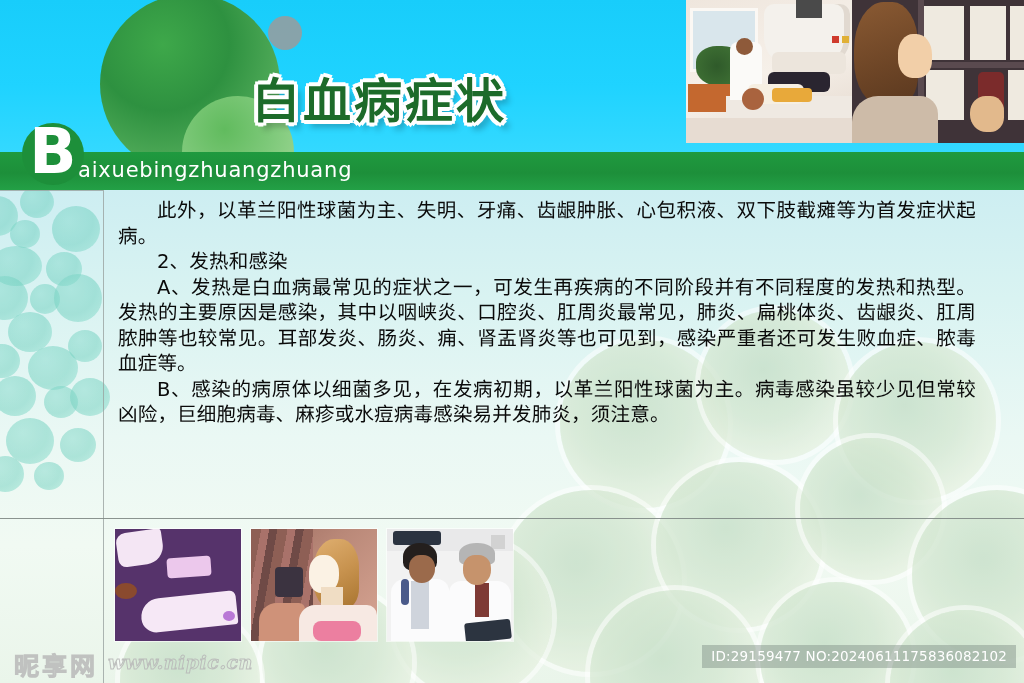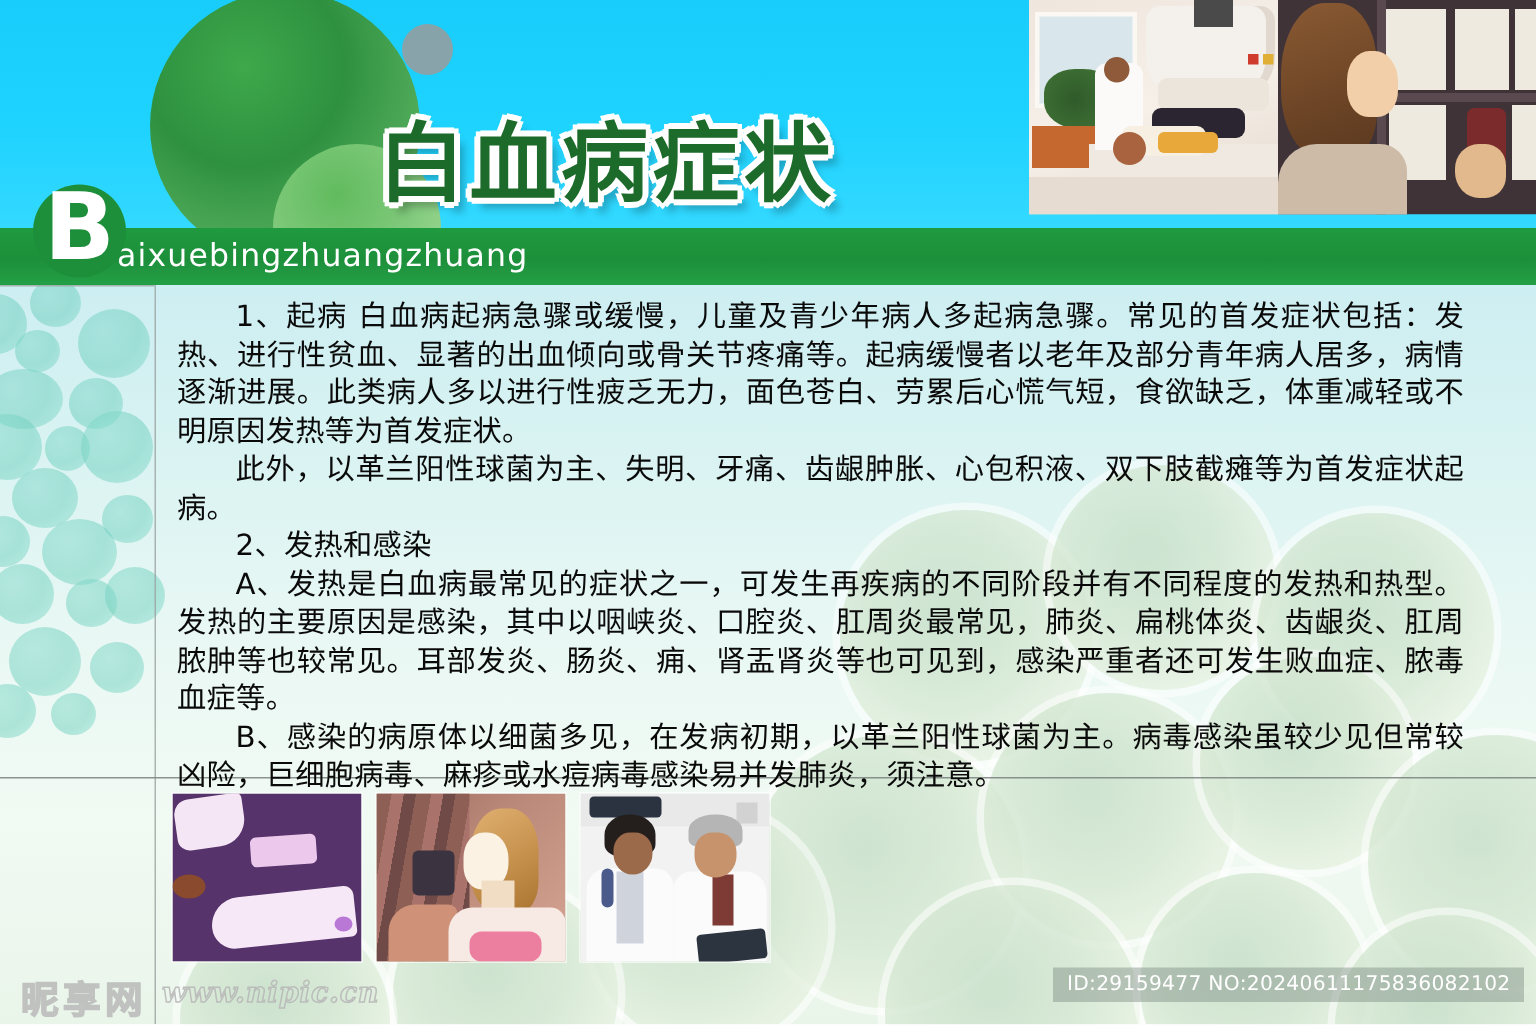--- a/index.html
+++ b/index.html
@@ -83,21 +83,21 @@
     font-size: 62px;
     font-weight: 700;
     color: #ffffff;
     line-height: 1;
     font-family: "DejaVu Sans", "Liberation Sans", sans-serif;
   }
 
   .title-cn {
     position: absolute;
     left: 252px; top: 62px;
-    font-size: 58px;
+    font-size: 48px;
     font-weight: 700;
     letter-spacing: 3px;
     color: #1d6b2a;
     font-family: Liberation Sans, sans-serif;
     text-shadow:
       -3px -3px 0 #fff,  3px -3px 0 #fff,
       -3px  3px 0 #fff,  3px  3px 0 #fff,
       -4px  0   0 #fff,  4px  0   0 #fff,
        0   -4px 0 #fff,  0    4px 0 #fff,
        6px  7px 6px rgba(0,0,0,.28);
@@ -390,21 +390,20 @@
       <i style="left:70px;top:238px;width:36px;height:34px;"></i>
       <i style="left:-4px;top:266px;width:38px;height:36px;"></i>
       <i style="left:44px;top:272px;width:30px;height:28px;"></i>
     </div>
 
     <div class="rule-h2"></div>
     <div class="rule-v"></div>
     <div class="rule-h"></div>
 
     <div class="article">
-      <p>1、起病 白血病起病急骤或缓慢，儿童及青少年病人多起病急骤。常见的首发症状包括：发热、进行性贫血、显著的出血倾向或骨关节疼痛等。起病缓慢者以老年及部分青年病人居多，病情逐渐进展。此类病人多以进行性疲乏无力，面色苍白、劳累后心慌气短，食欲缺乏，体重减轻或不明原因发热等为首发症状。</p>
       <p>此外，以革兰阳性球菌为主、失明、牙痛、齿龈肿胀、心包积液、双下肢截瘫等为首发症状起病。</p>
       <p>2、发热和感染</p>
       <p>A、发热是白血病最常见的症状之一，可发生再疾病的不同阶段并有不同程度的发热和热型。发热的主要原因是感染，其中以咽峡炎、口腔炎、肛周炎最常见，肺炎、扁桃体炎、齿龈炎、肛周脓肿等也较常见。耳部发炎、肠炎、痈、肾盂肾炎等也可见到，感染严重者还可发生败血症、脓毒血症等。</p>
       <p>B、感染的病原体以细菌多见，在发病初期，以革兰阳性球菌为主。病毒感染虽较少见但常较凶险，巨细胞病毒、麻疹或水痘病毒感染易并发肺炎，须注意。</p>
     </div>
 
     <div class="btm-photo btm-photo-slide">
       <div class="ph sl-bg"></div>
       <div class="ph sl-a"></div>
       <div class="ph sl-b"></div>

